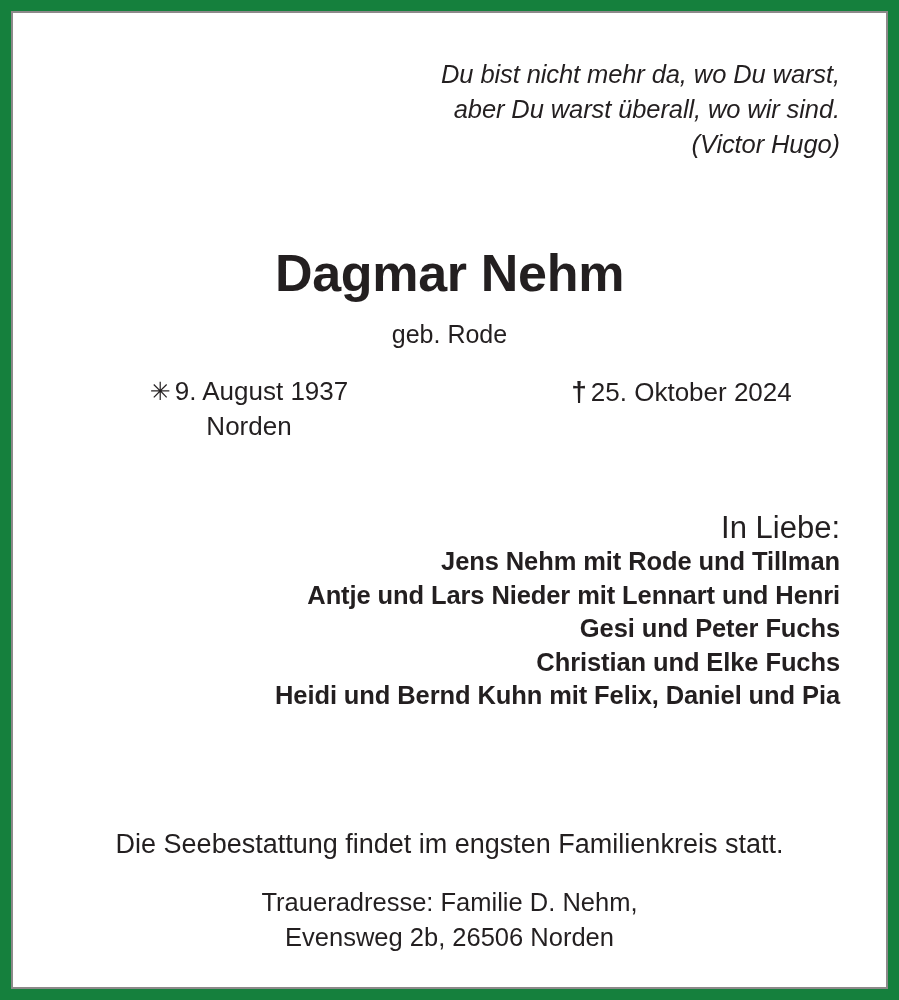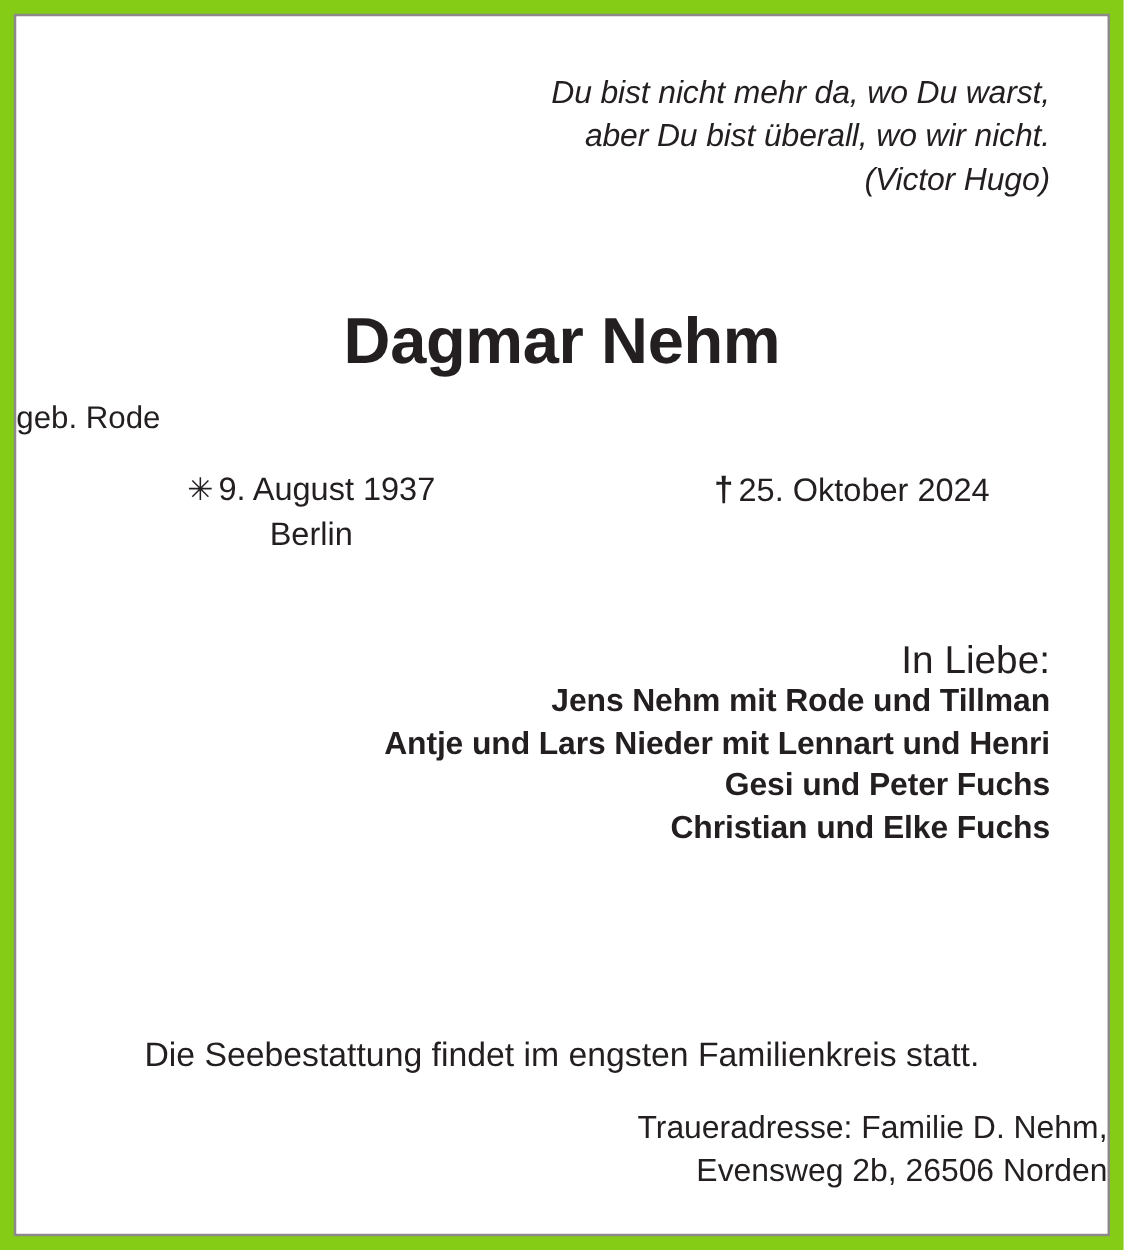--- a/index.html
+++ b/index.html
@@ -10,21 +10,21 @@
   }
   body {
     font-family: "Liberation Sans", sans-serif;
   }
 
   .notice {
     position: relative;
     width: 899px;
     height: 1000px;
     box-sizing: border-box;
-    background: #84cc16;
+    background: #15803d;
     overflow: hidden;
   }
 
   
   .frame-inner {
     position: absolute;
     left: 11px;
     top: 11px;
     right: 11px;
     bottom: 11px;
@@ -76,21 +76,21 @@
     font-weight: bold;
     line-height: 62px;
     color: #231f20;
     letter-spacing: -0.3px;
   }
   .maiden {
     position: absolute;
     left: 0;
     top: 306px;
     width: 873px;
-    text-align: left;
+    text-align: center;
     font-size: 25px;
     line-height: 30px;
     color: #231f20;
   }
 
   
   .dates {
     position: absolute;
     left: 0;
     top: 361px;
@@ -153,60 +153,61 @@
     font-size: 27px;
     line-height: 32px;
     color: #231f20;
     white-space: nowrap;
   }
   .address {
     position: absolute;
     left: 0;
     top: 872px;
     width: 873px;
-    text-align: right;
+    text-align: center;
     font-size: 25.5px;
     line-height: 35px;
     color: #231f20;
   }
   .address .aline { display: block; white-space: nowrap; }
 </style>
 </head>
 <body>
 
 <div class="notice">
   <div class="frame-inner"></div>
   <div class="paper">
     <div class="inner">
 
       <div class="quote">
         <span class="qline">Du bist nicht mehr da, wo Du warst,</span>
-        <span class="qline">aber Du bist überall, wo wir nicht.</span>
+        <span class="qline">aber Du warst überall, wo wir sind.</span>
         <span class="qattr">(Victor Hugo)</span>
       </div>
 
       <div class="name">Dagmar Nehm</div>
       <div class="maiden">geb. Rode</div>
 
       <div class="dates">
         <div class="date-col birth">
           <span class="date-line"><span class="sym star">✳</span><span>9. August 1937</span></span>
-          <span class="place-line">Berlin</span>
+          <span class="place-line">Norden</span>
         </div>
         <div class="date-col death">
           <span class="date-line"><span class="sym cross">†</span><span>25. Oktober 2024</span></span>
         </div>
       </div>
 
       <div class="family">
         <span class="inliebe">In Liebe:</span>
         <span class="fam-line">Jens Nehm mit Rode und Tillman</span>
         <span class="fam-line">Antje und Lars Nieder mit Lennart und Henri</span>
         <span class="fam-line">Gesi und Peter Fuchs</span>
         <span class="fam-line">Christian und Elke Fuchs</span>
+        <span class="fam-line">Heidi und Bernd Kuhn mit Felix, Daniel und Pia</span>
       </div>
 
       <div class="funeral">Die Seebestattung findet im engsten Familienkreis statt.</div>
       <div class="address">
         <span class="aline">Traueradresse: Familie D. Nehm,</span>
         <span class="aline">Evensweg 2b, 26506 Norden</span>
       </div>
 
     </div>
   </div>

